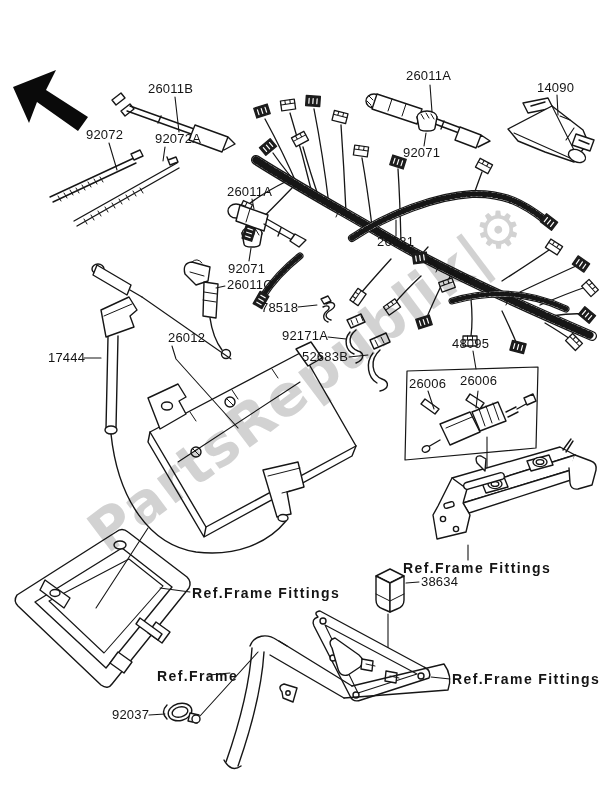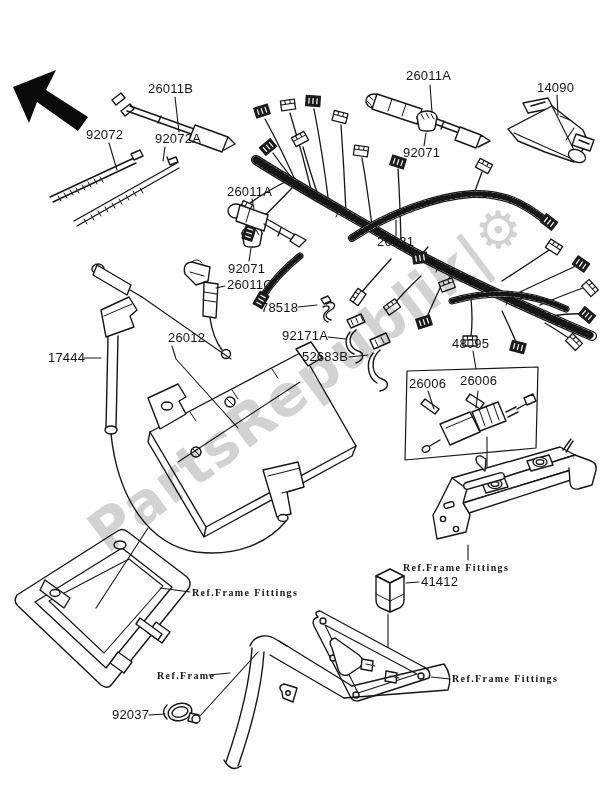--- a/index.html
+++ b/index.html
@@ -6,22 +6,22 @@
   #page{
     position:relative;width:600px;height:800px;background:#ffffff;overflow:hidden;
     font-family:"Liberation Sans",sans-serif;
   }
   #art{position:absolute;left:0;top:0;width:600px;height:800px;}
   .lbl{
     position:absolute;font-family:"Liberation Sans",sans-serif;font-size:13px;
     color:#141414;white-space:nowrap;line-height:14px;letter-spacing:.2px;
   }
   .mono{
-    font-family:Liberation Serif, serif;font-weight:bold;
-    font-size:10px;letter-spacing:1.4px;color:#141414;
+    font-family:Liberation Sans, sans-serif;font-weight:bold;
+    font-size:14px;letter-spacing:1.4px;color:#141414;
   }
   .watermark{
     position:absolute;left:95px;top:505px;transform:rotate(-37deg);transform-origin:0 50%;
     font-family:"DejaVu Sans","Liberation Sans",sans-serif;font-weight:bold;font-size:57px;
     color:#a9a9a9;opacity:.52;letter-spacing:1px;white-space:nowrap;mix-blend-mode:multiply;
     pointer-events:none;
   }
   .wm-gear{font-size:52px;vertical-align:6px;}
 </style>
 </head>
@@ -355,18 +355,18 @@
 <div class="lbl" style="left:261px;top:301px">78518</div>
 <div class="lbl" style="left:282px;top:329px">92171A</div>
 <div class="lbl" style="left:302px;top:350px">52683B</div>
 <div class="lbl" style="left:168px;top:331px">26012</div>
 <div class="lbl" style="left:48px;top:351px">17444</div>
 <div class="lbl" style="left:452px;top:337px">48095</div>
 <div class="lbl" style="left:409px;top:377px">26006</div>
 <div class="lbl" style="left:460px;top:374px">26006</div>
 <div class="lbl mono" style="left:192px;top:586px">Ref.Frame Fittings</div>
 <div class="lbl mono" style="left:403px;top:561px">Ref.Frame Fittings</div>
-<div class="lbl" style="left:421px;top:575px">41412</div>
+<div class="lbl" style="left:421px;top:575px">38634</div>
 <div class="lbl mono" style="left:452px;top:672px">Ref.Frame Fittings</div>
 <div class="lbl mono" style="left:157px;top:669px">Ref.Frame</div>
 <div class="lbl" style="left:112px;top:708px">92037</div>
 
 </div>
 
 </body></html>

